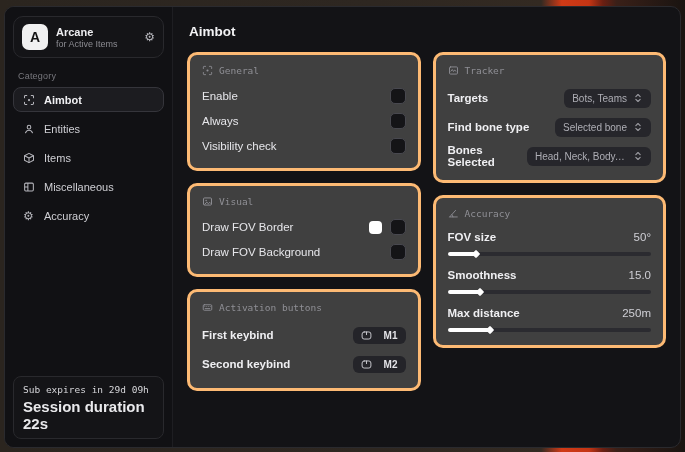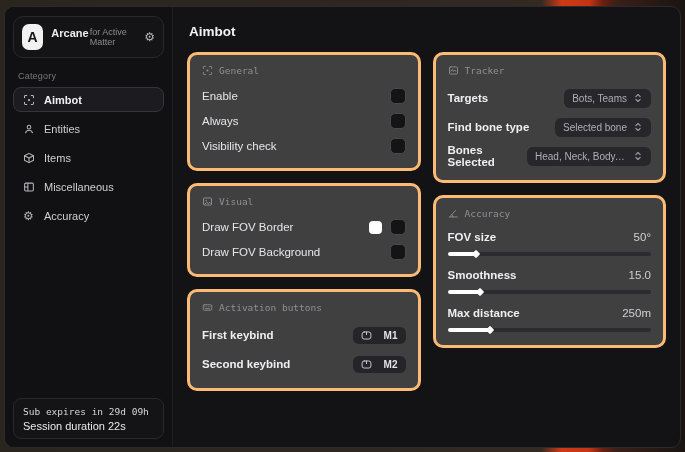--- a/index.html
+++ b/index.html
@@ -38,21 +38,21 @@
     padding:7px 8px;
     display:flex; align-items:center; gap:8px;
     background:#141417;
   }
   .brand-logo {
     width:26px; height:26px; border-radius:7px;
     background:#f1f1f1; color:#141414;
     display:flex; align-items:center; justify-content:center;
     font-size:14px; font-weight:800;
   }
-  .brand-text { display:flex; flex-direction:row; gap:1px; }
+  .brand-text { display:flex; flex-direction:column; gap:1px; }
   .brand-name { font-size:11px; font-weight:700; color:#ededf0; }
   .brand-sub  { font-size:9px; color:#8b8b91; }
   .brand-gear {
     margin-left:auto; color:#9d9da3; font-size:13px; line-height:1;
     cursor:default;
   }
   .category-label {
     margin:13px 5px 6px 5px;
     font-size:9px; color:#77777d; letter-spacing:.2px;
   }
@@ -68,21 +68,21 @@
   }
   .nav-icon { width:13px; height:13px; flex:0 0 13px; color:#b4b4ba; display:flex; align-items:center; justify-content:center; }
   .nav-icon svg { width:12px; height:12px; display:block; }
   .nav-glyph { font-size:12px; line-height:1; color:#b4b4ba; }
   .sidebar-spacer { flex:1; }
   .sub-card {
     border:1px solid #29292d; border-radius:8px;
     padding:7px 9px 6px 9px; background:#141417;
   }
   .sub-line1 { font-family:"DejaVu Sans Mono", monospace; font-size:9.5px; color:#d6d6da; margin-bottom:3px; white-space:nowrap; }
-  .sub-line2 { font-size:11px; font-weight:400; color:#e9e9ec; }
+  .sub-line2 { font-size:15px; font-weight:700; color:#e9e9ec; }
 
   
   .main { flex:1; padding:13px 14px; overflow:hidden; }
   .page-title { font-size:13.5px; font-weight:700; color:#f3f3f5; margin:4px 0 13px 2px; }
   .columns { display:flex; gap:12px; align-items:flex-start; }
   .col { display:flex; flex-direction:column; gap:12px; }
   .col-left  { width:238px; }
   .col-right { width:238px; }
   .card {
     background:#404040;
@@ -150,21 +150,21 @@
 <div class="game-backdrop"></div>
 
 <div class="window">
 
   <div class="sidebar">
 
     <div class="brand-card">
       <div class="brand-logo">A</div>
       <div class="brand-text">
         <span class="brand-name">Arcane</span>
-        <span class="brand-sub">for Active Matter</span>
+        <span class="brand-sub">for Active Items</span>
       </div>
       <span class="brand-gear nav-glyph">⚙</span>
     </div>
 
     <div class="category-label">Category</div>
 
     <div class="nav-item selected">
       <span class="nav-icon">
         <svg viewBox="0 0 16 16" fill="none" stroke="currentColor" stroke-width="1.4" stroke-linecap="round">
           <path d="M2 5V3.2A1.2 1.2 0 0 1 3.2 2H5M11 2h1.8A1.2 1.2 0 0 1 14 3.2V5M14 11v1.8a1.2 1.2 0 0 1-1.2 1.2H11M5 14H3.2A1.2 1.2 0 0 1 2 12.8V11"></path>

